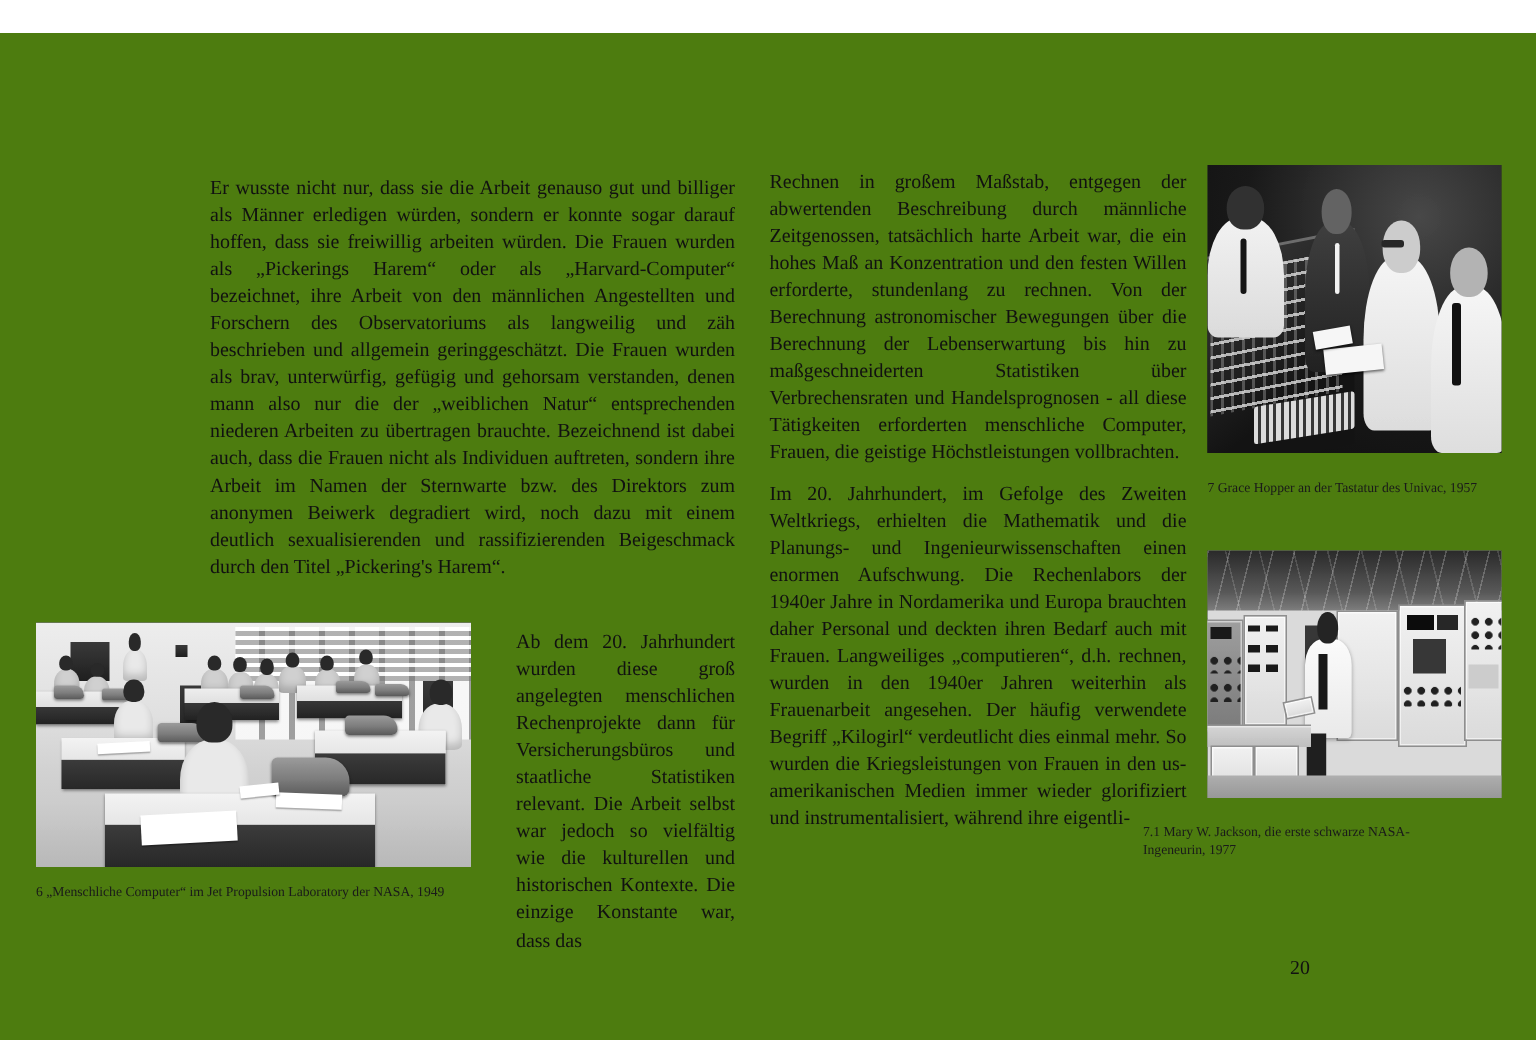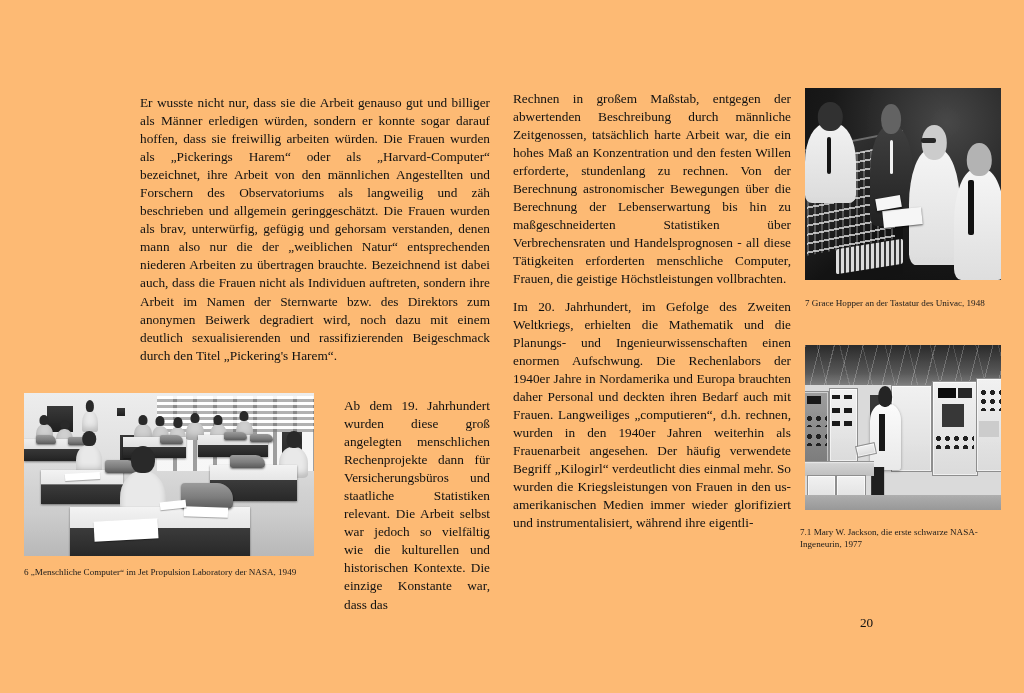--- a/index.html
+++ b/index.html
@@ -12,21 +12,22 @@
     height: 693px;
     position: relative;
     overflow: hidden;
     font-family: "Liberation Serif", "DejaVu Serif", serif;
     color: #141414;
   }
 
   .page {
     position: absolute;
     inset: 0;
-    background: #fdba74;
+    background: #4d7c0f;
+    margin-top: 22px;
   }
 
   
   .col-text {
     position: absolute;
     text-align: justify;
     text-justify: inter-word;
     hyphens: manual;
     font-size: 13.3px;
     line-height: 18.05px;
@@ -59,21 +60,21 @@
     text-align: left;
   }
 
   #fig-jpl   { left: 24px;  top: 393px; width: 290px; height: 163px; }
   #cap-jpl   { left: 24px;  top: 566px; width: 300px; }
 
   #fig-hopper { left: 805px; top: 88px;  width: 196px; height: 192px; }
   #cap-hopper { left: 805px; top: 297px; width: 210px; }
 
   #fig-jackson { left: 805px; top: 345px; width: 196px; height: 165px; }
-  #cap-jackson { left: 800px; top: 526px; width: 200px; }
+  #cap-jackson { left: 762px; top: 526px; width: 200px; }
 
   
   #page-number {
     position: absolute;
     left: 860px;
     top: 615px;
     font-size: 13.2px;
     color: #111111;
     font-family: "Liberation Serif", "DejaVu Serif", serif;
   }
@@ -246,21 +247,21 @@
 </head>
 <body>
 
 <div class="page">
 
   <div class="col-text" id="col-left-top">
     <p>Er wusste nicht nur, dass sie die Arbeit genauso gut und billiger als Männer erledigen würden, sondern er konnte sogar darauf hoffen, dass sie freiwillig arbeiten würden. Die Frauen wurden als „Pickerings Harem“ oder als „Harvard-Computer“ bezeichnet, ihre Arbeit von den männlichen Angestellten und Forschern des Observatoriums als langweilig und zäh beschrieben und allgemein geringgeschätzt. Die Frauen wurden als brav, unterwürfig, gefügig und gehorsam verstanden, denen mann also nur die der „weiblichen Natur“ entsprechenden niederen Arbeiten zu übertragen brauchte. Bezeichnend ist dabei auch, dass die Frauen nicht als Individuen auftreten, sondern ihre Arbeit im Namen der Sternwarte bzw. des Direktors zum anonymen Beiwerk degradiert wird, noch dazu mit einem deutlich sexualisierenden und rassifizierenden Beigeschmack durch den Titel „Pickering's Harem“.</p>
   </div>
 
   <div class="col-text" id="col-left-bot">
-    <p>Ab dem 19. Jahrhundert wurden diese groß angelegten menschlichen Rechenprojekte dann für Versicherungsbüros und staatliche Statistiken relevant. Die Arbeit selbst war jedoch so vielfältig wie die kulturellen und historischen Kontexte. Die einzige Konstante war, dass das</p>
+    <p>Ab dem 20. Jahrhundert wurden diese groß angelegten menschlichen Rechenprojekte dann für Versicherungsbüros und staatliche Statistiken relevant. Die Arbeit selbst war jedoch so vielfältig wie die kulturellen und historischen Kontexte. Die einzige Konstante war, dass das</p>
   </div>
 
   <div class="col-text" id="col-mid">
     <p>Rechnen in großem Maßstab, entgegen der abwertenden Beschreibung durch männliche Zeitgenossen, tatsächlich harte Arbeit war, die ein hohes Maß an Konzentration und den festen Willen erforderte, stundenlang zu rechnen. Von der Berechnung astronomischer Bewegungen über die Berechnung der Lebenserwartung bis hin zu maßgeschneiderten Statistiken über Verbrechensraten und Handelsprognosen - all diese Tätigkeiten erforderten menschliche Computer, Frauen, die geistige Höchstleistungen vollbrachten.</p>
     <p>Im 20. Jahrhundert, im Gefolge des Zweiten Weltkriegs, erhielten die Mathematik und die Planungs- und Ingenieurwissenschaften einen enormen Aufschwung. Die Rechenlabors der 1940er Jahre in Nordamerika und Europa brauchten daher Personal und deckten ihren Bedarf auch mit Frauen. Langweiliges „computieren“, d.h. rechnen, wurden in den 1940er Jahren weiterhin als Frauenarbeit angesehen. Der häufig verwendete Begriff „Kilogirl“ verdeutlicht dies einmal mehr. So wurden die Kriegsleistungen von Frauen in den us-amerikanischen Medien immer wieder glorifiziert und instrumentalisiert, während ihre eigentli-</p>
   </div>
 
   <div class="figure" id="fig-jpl">
     <div class="frame">
       <div class="jpl-bg"></div>
@@ -343,21 +344,21 @@
       <div class="hop-figure" style="left:76%;top:42%;width:26%;height:58%;">
         <div class="hop-body" style="background:linear-gradient(180deg,#f3f2ee 0%,#dbdad6 100%);"></div>
         <div class="hop-head" style="top:-23%;width:48%;height:30%;background:#b9b0a4;"></div>
         <div class="hop-tie" style="left:28%;top:10%;width:11%;height:50%;background:#151514;"></div>
       </div>
 
       <div class="hop-paper" style="left:40%;top:63%;width:20%;height:9%;transform:rotate(-6deg);"></div>
       <div class="hop-paper" style="left:36%;top:57%;width:13%;height:6%;transform:rotate(-10deg);"></div>
     </div>
   </div>
-  <div class="caption" id="cap-hopper">7 Grace Hopper an der Tastatur des Univac, 1948</div>
+  <div class="caption" id="cap-hopper">7 Grace Hopper an der Tastatur des Univac, 1957</div>
 
   <div class="figure" id="fig-jackson">
     <div class="frame">
       <div class="mj-bg"></div>
       <div class="mj-ceiling"></div>
       <div class="mj-wall"></div>
 
       <div class="panel dark" style="left:-1%;top:28%;width:12%;height:44%;"></div>
       <div class="slot" style="left:1%;top:31%;width:7%;height:5%;"></div>
       <div class="dots" style="left:0%;top:42%;width:11%;height:8%;"></div>

